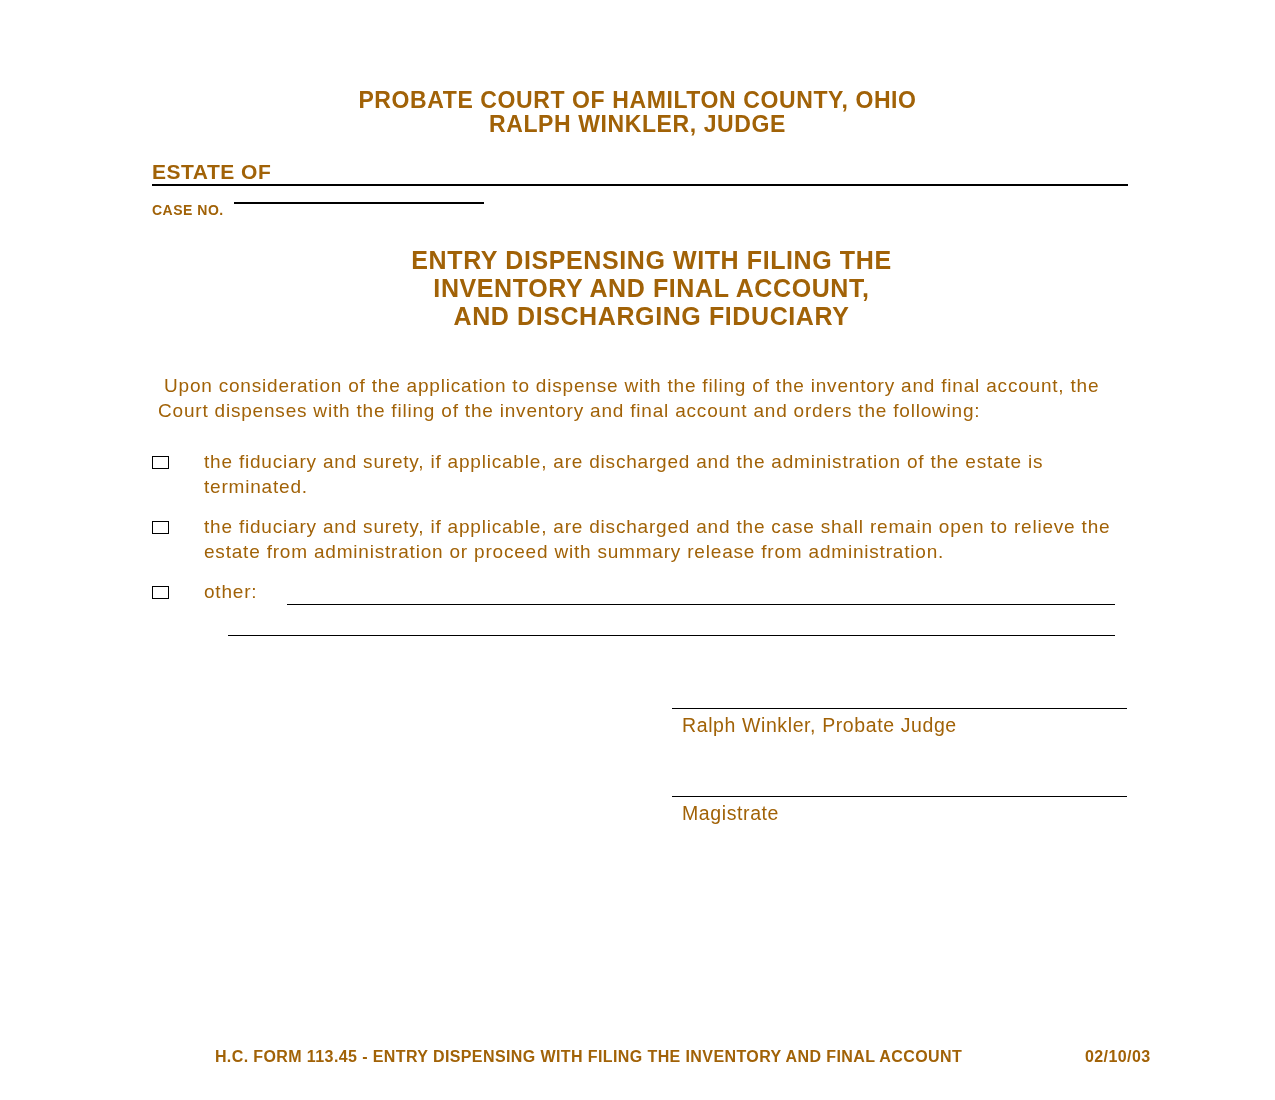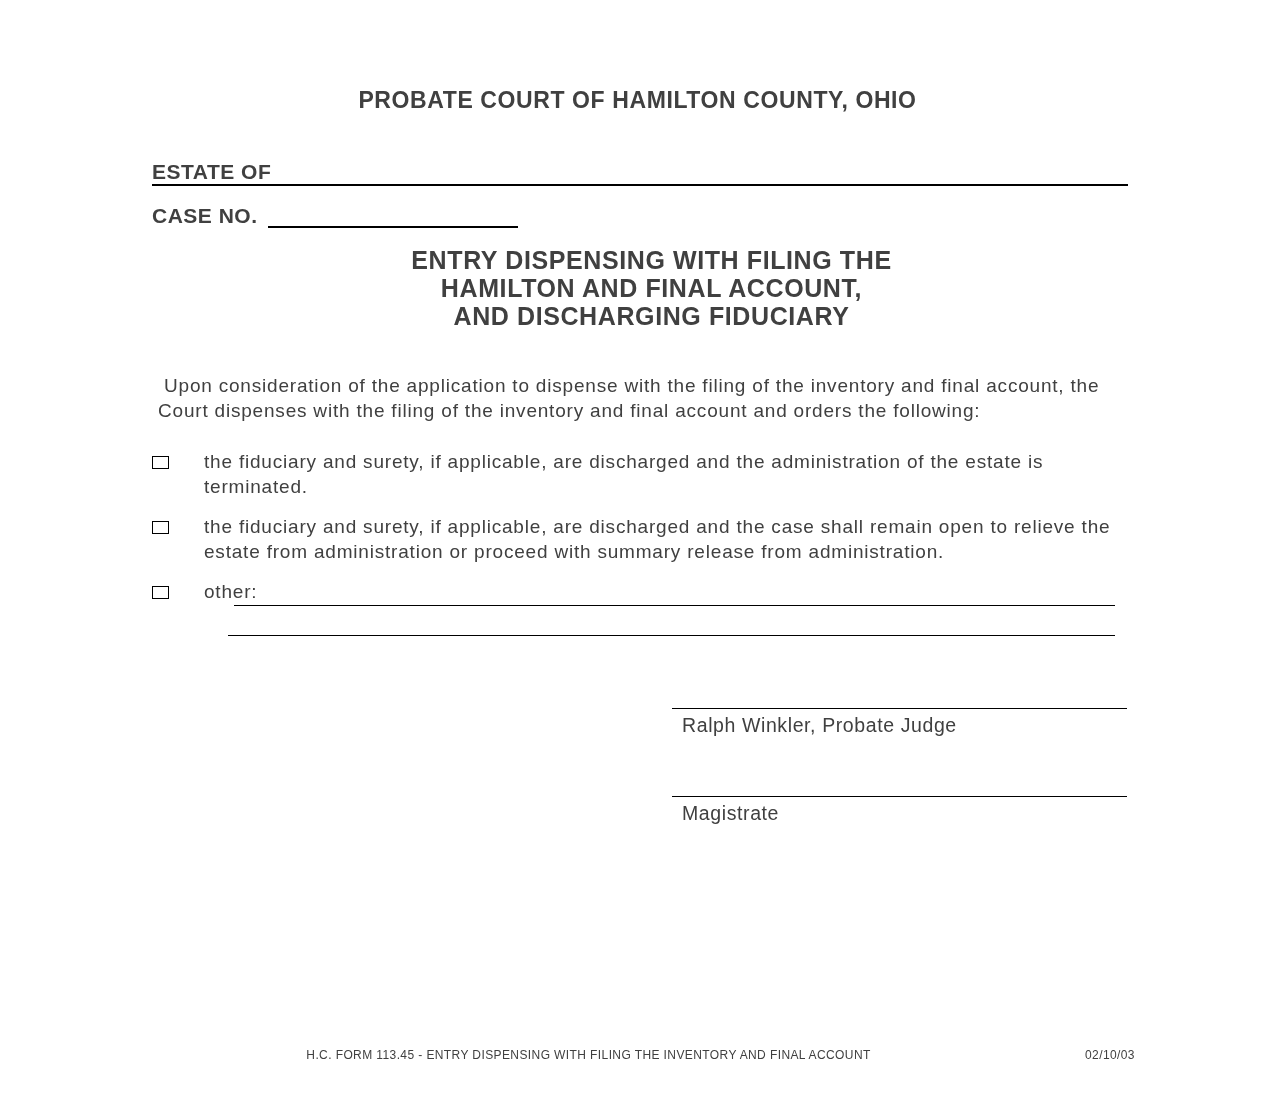--- a/index.html
+++ b/index.html
@@ -6,21 +6,21 @@
     margin: 0;
     padding: 0;
     background: #ffffff;
   }
   .page {
     position: relative;
     width: 1275px;
     height: 1100px;
     background: #ffffff;
     font-family: "Liberation Sans", sans-serif;
-    color: #404040;
+    color: #a16207;
     overflow: hidden;
   }
 
   
   .court-header {
     position: absolute;
     top: 88px;
     left: 0;
     right: 0;
     text-align: center;
@@ -42,22 +42,22 @@
     font-weight: bold;
     letter-spacing: 0.5px;
     height: 26px;
     flex-direction: column;
   }
   .case-row {
     position: absolute;
     top: 202px;
     left: 152px;
     display: flex;
-    align-items: flex-end;
-    font-size: 21px;
+    align-items: flex-start;
+    font-size: 14px;
     font-weight: bold;
     letter-spacing: 0.5px;
     height: 26px;
   }
   .fill-line {
     border-bottom: 2px solid #000;
   }
   .estate-line { flex: 1; }
   .case-line { width: 250px; margin-left: 10px; }
 
@@ -112,21 +112,20 @@
   }
   .opt-text {
     font-size: 19px;
     line-height: 24.5px;
     letter-spacing: 0.8px;
   }
   .other-cell {
     display: flex;
     align-items: stretch;
     height: 25px;
-    flex-direction: column;
   }
   .other-label {
     white-space: nowrap;
   }
   .other-line {
     flex: 1;
     margin-left: 30px;
     margin-right: 10px;
     border-bottom: 1.8px solid #000;
   }
@@ -156,57 +155,58 @@
     font-size: 19.5px;
     letter-spacing: 0.6px;
   }
 
   
   .footer {
     position: absolute;
     top: 1048px;
     left: 0;
     right: 8px;
-    font-size: 12px;
-    font-weight: normal;
+    font-size: 16px;
+    font-weight: bold;
     letter-spacing: 0.4px;
   }
   .footer-form {
     display: block;
     text-align: center;
     margin-right: 90px;
   }
   .footer-date {
     position: absolute;
     top: 0;
     left: 1085px;
   }
 </style>
 </head>
 <body>
 
 <div class="page">
 
   <div class="court-header">
     <div>PROBATE COURT OF HAMILTON COUNTY, OHIO</div>
+    <div>RALPH WINKLER, JUDGE</div>
   </div>
 
   <div class="estate-row">
     <span>ESTATE OF</span>
     <span class="fill-line estate-line"></span>
   </div>
 
   <div class="case-row">
     <span>CASE NO.</span>
     <span class="fill-line case-line"></span>
   </div>
 
   <div class="form-title">
     <div>ENTRY DISPENSING WITH FILING THE</div>
-    <div>HAMILTON AND FINAL ACCOUNT,</div>
+    <div>INVENTORY AND FINAL ACCOUNT,</div>
     <div>AND DISCHARGING FIDUCIARY</div>
   </div>
 
   <p class="intro">Upon consideration of the application to dispense with the filing of the inventory and final account, the Court dispenses with the filing of the inventory and final account and orders the following:</p>
 
   <div class="options">
 
     <div class="option">
       <span class="checkbox"></span>
       <span class="opt-text">the fiduciary and surety, if applicable, are discharged and the administration of the estate is terminated.</span>

